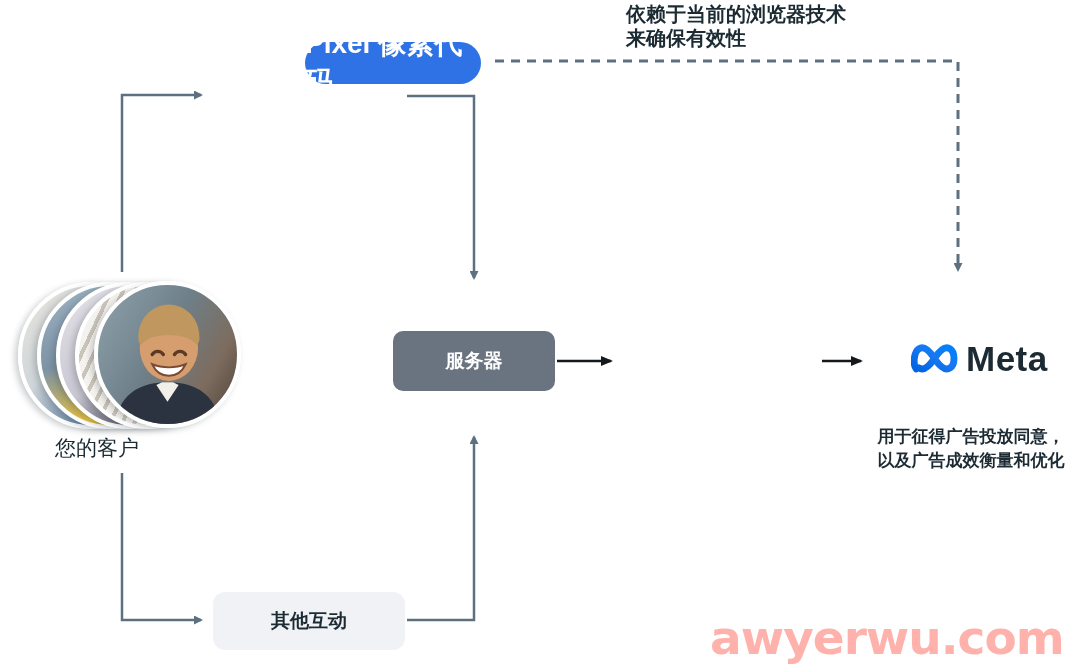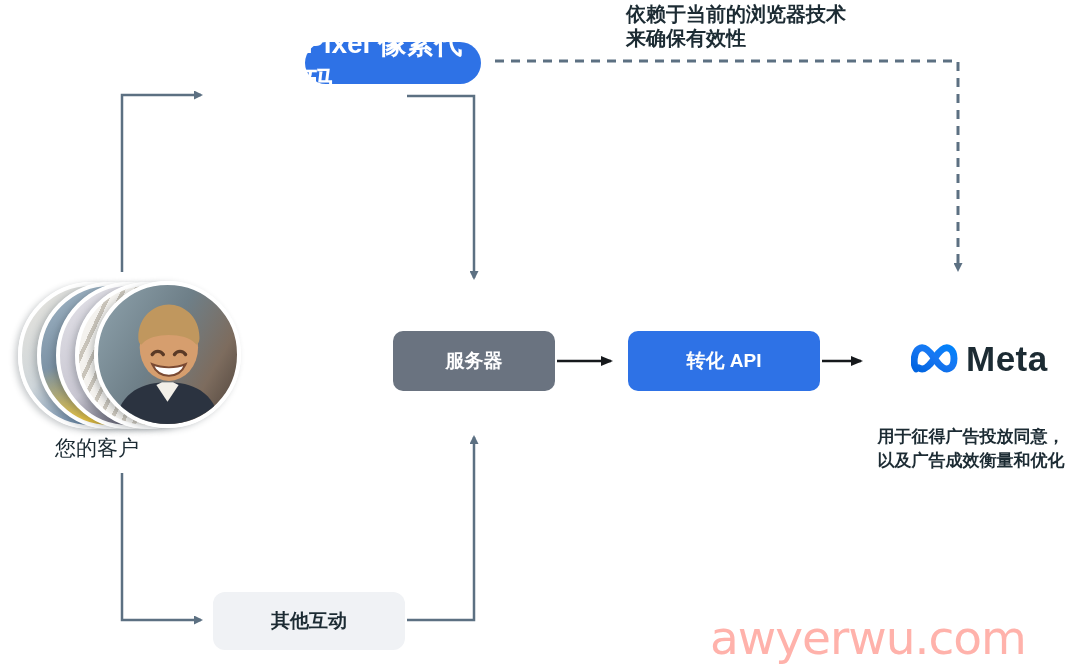--- a/index.html
+++ b/index.html
@@ -24,21 +24,21 @@
   #meta-note{left:858px;top:425px;width:226px;font-size:17px;line-height:24px;text-align:center;}
   
   .photo-circle{position:absolute;width:147px;height:147px;border-radius:50%;
     border:4px solid #ffffff;box-sizing:border-box;
     box-shadow:-3px 2px 6px rgba(40,50,60,.25);}
   #customer-label{left:55px;top:434px;width:140px;font-size:21px;font-weight:400;z-index:3;}
   
   #meta-logo{left:911px;top:337px;width:170px;height:44px;display:flex;align-items:center;gap:8px;z-index:3;}
   #meta-wordmark{font-size:35px;font-weight:600;color:var(--ink,#1c2b33);letter-spacing:.5px;}
   
-  #watermark{left:710px;top:610px;font-size:47px;font-weight:400;letter-spacing:-1px;
+  #watermark{left:710px;top:610px;font-size:47px;font-weight:700;letter-spacing:-1px;
     color:var(--watermark,#ffb2ab);z-index:5;font-family:"DejaVu Sans","Liberation Sans",sans-serif;}
 </style>
 </head>
 <body>
 
 <div id="stage">
 
   <svg id="connector-layer" width="1080" height="664" viewBox="0 0 1080 664">
     <defs>
       <marker id="arr-slate" markerWidth="9" markerHeight="9" refX="7" refY="4.5" orient="auto" markerUnits="userSpaceOnUse">
@@ -93,23 +93,20 @@
         <path d="M39,57 C44,68 58,68 63,57 C56,60 46,60 39,57 Z" fill="#ffffff" stroke="#7a4a33" stroke-width="1.4"></path>
       </svg>
     </div>
   </div>
   <div id="customer-label" class="abs">您的客户</div>
 
   <div class="abs node gray-node" style="left:393px;top:331px;width:162px;height:60px;">
     <span>服务器</span>
   </div>
 
-  <div class="abs node blue-node" style="left:628px;top:331px;width:192px;height:60px;">
-    <span>转化 API</span>
-  </div>
 
   <div id="meta-logo" class="abs">
     <svg width="47" height="32" viewBox="0 0 52 34">
       <path d="M5,29 C1,24 2,10 8,6 C14,2 20,8 26,17 C32,26 38,32 44,28 C50,24 50,10 44,6 C38,2 32,8 26,17 C20,26 14,32 8,28" fill="none" stroke="url(#metaGrad)" stroke-width="8" stroke-linecap="round" transform="translate(1,0) scale(0.96)"></path>
     </svg>
     <span id="meta-wordmark">Meta</span>
   </div>
 
   <div id="meta-note" class="abs note">
     <div>用于征得广告投放同意，</div>

